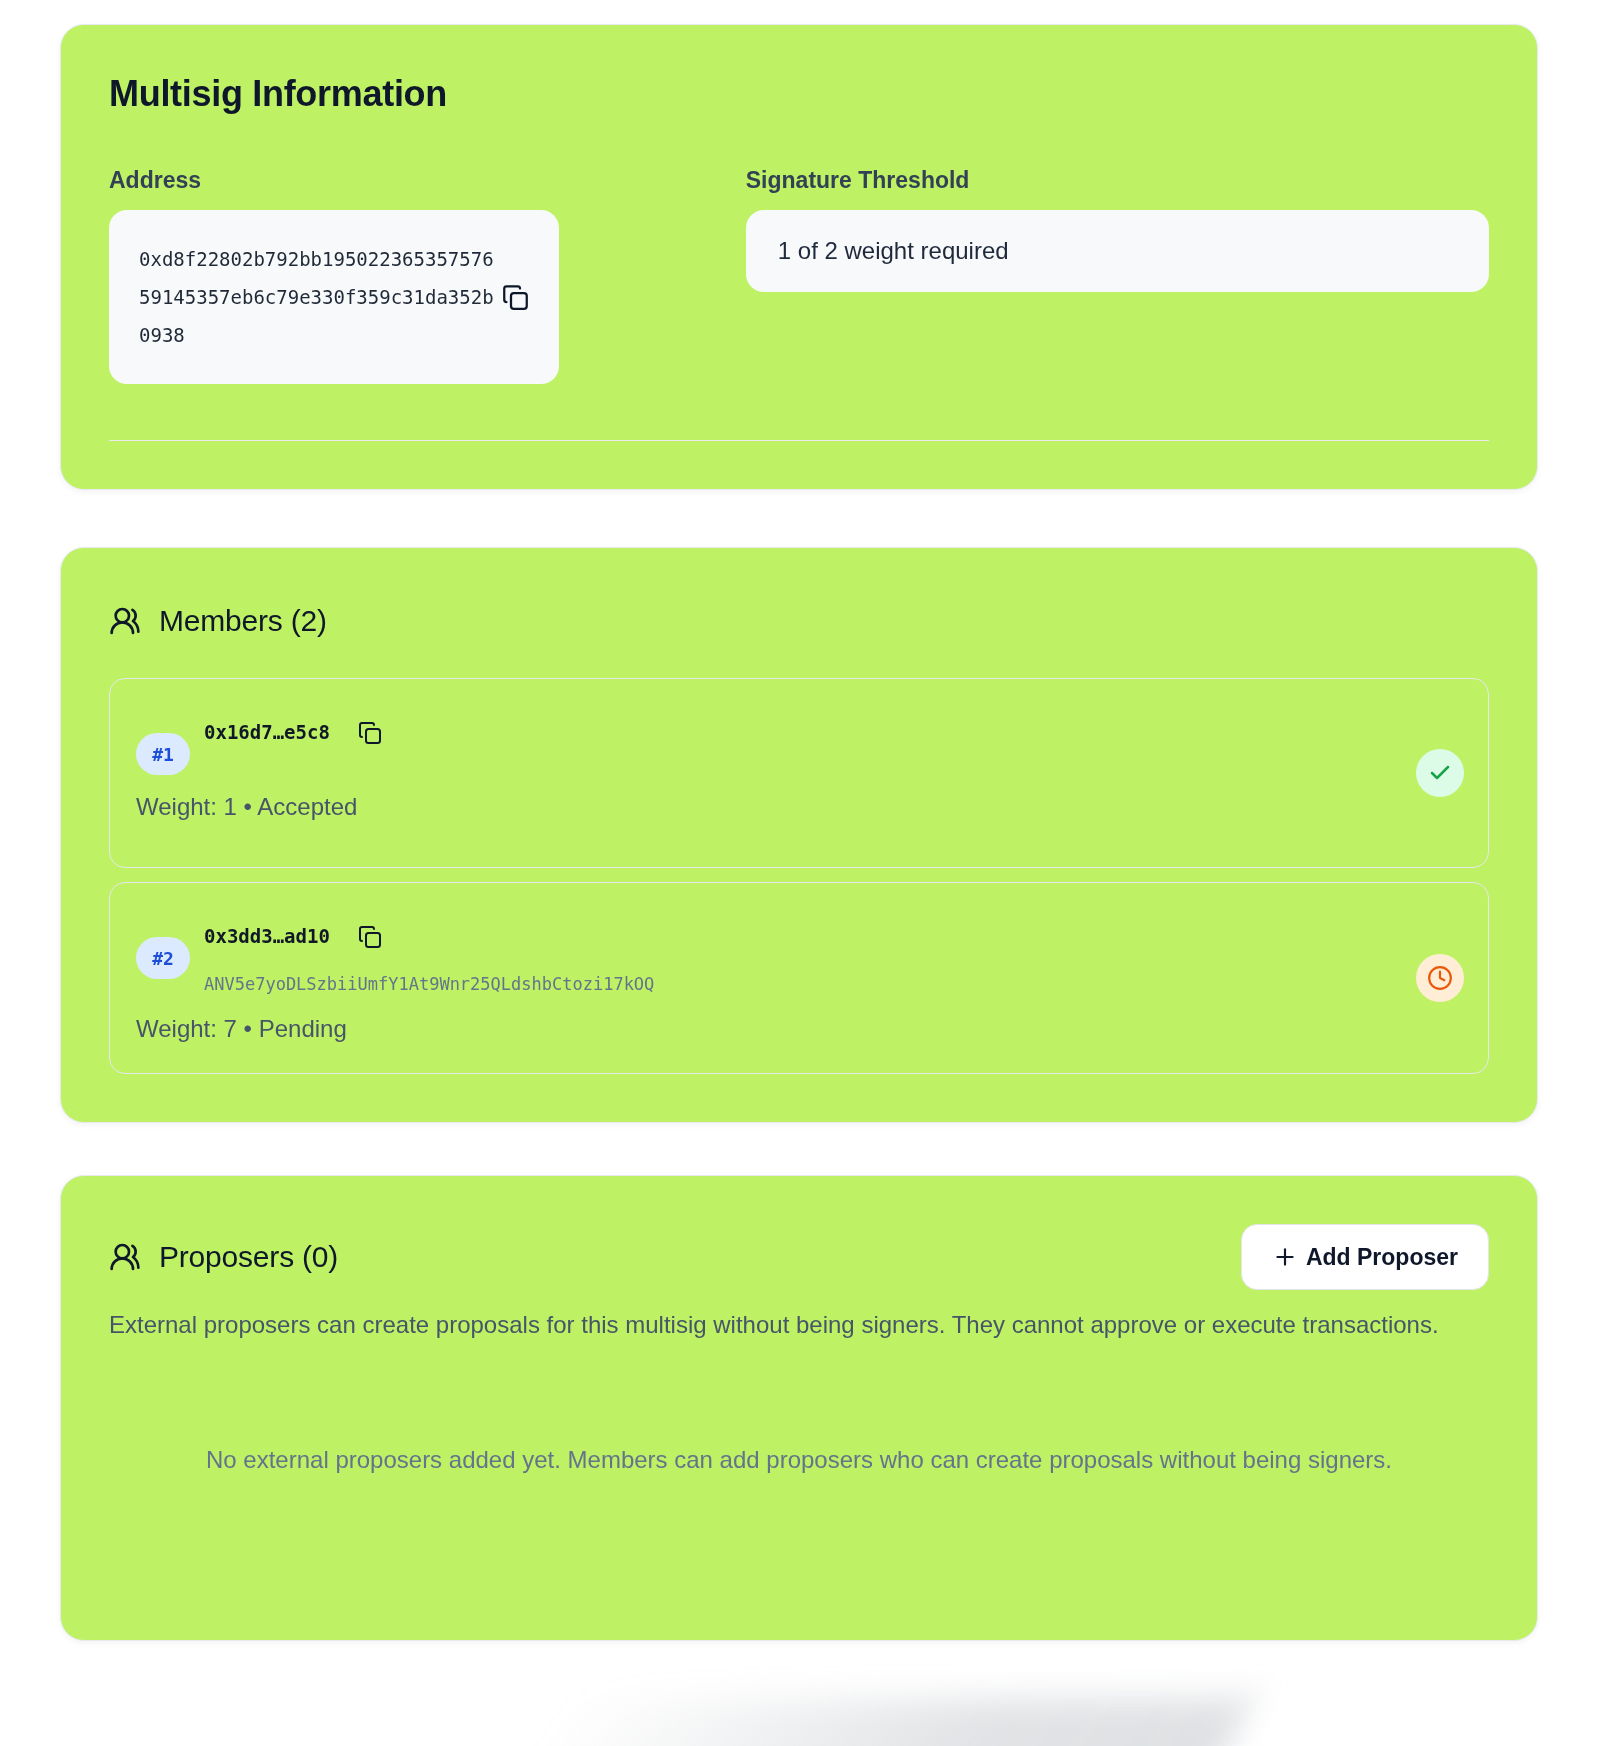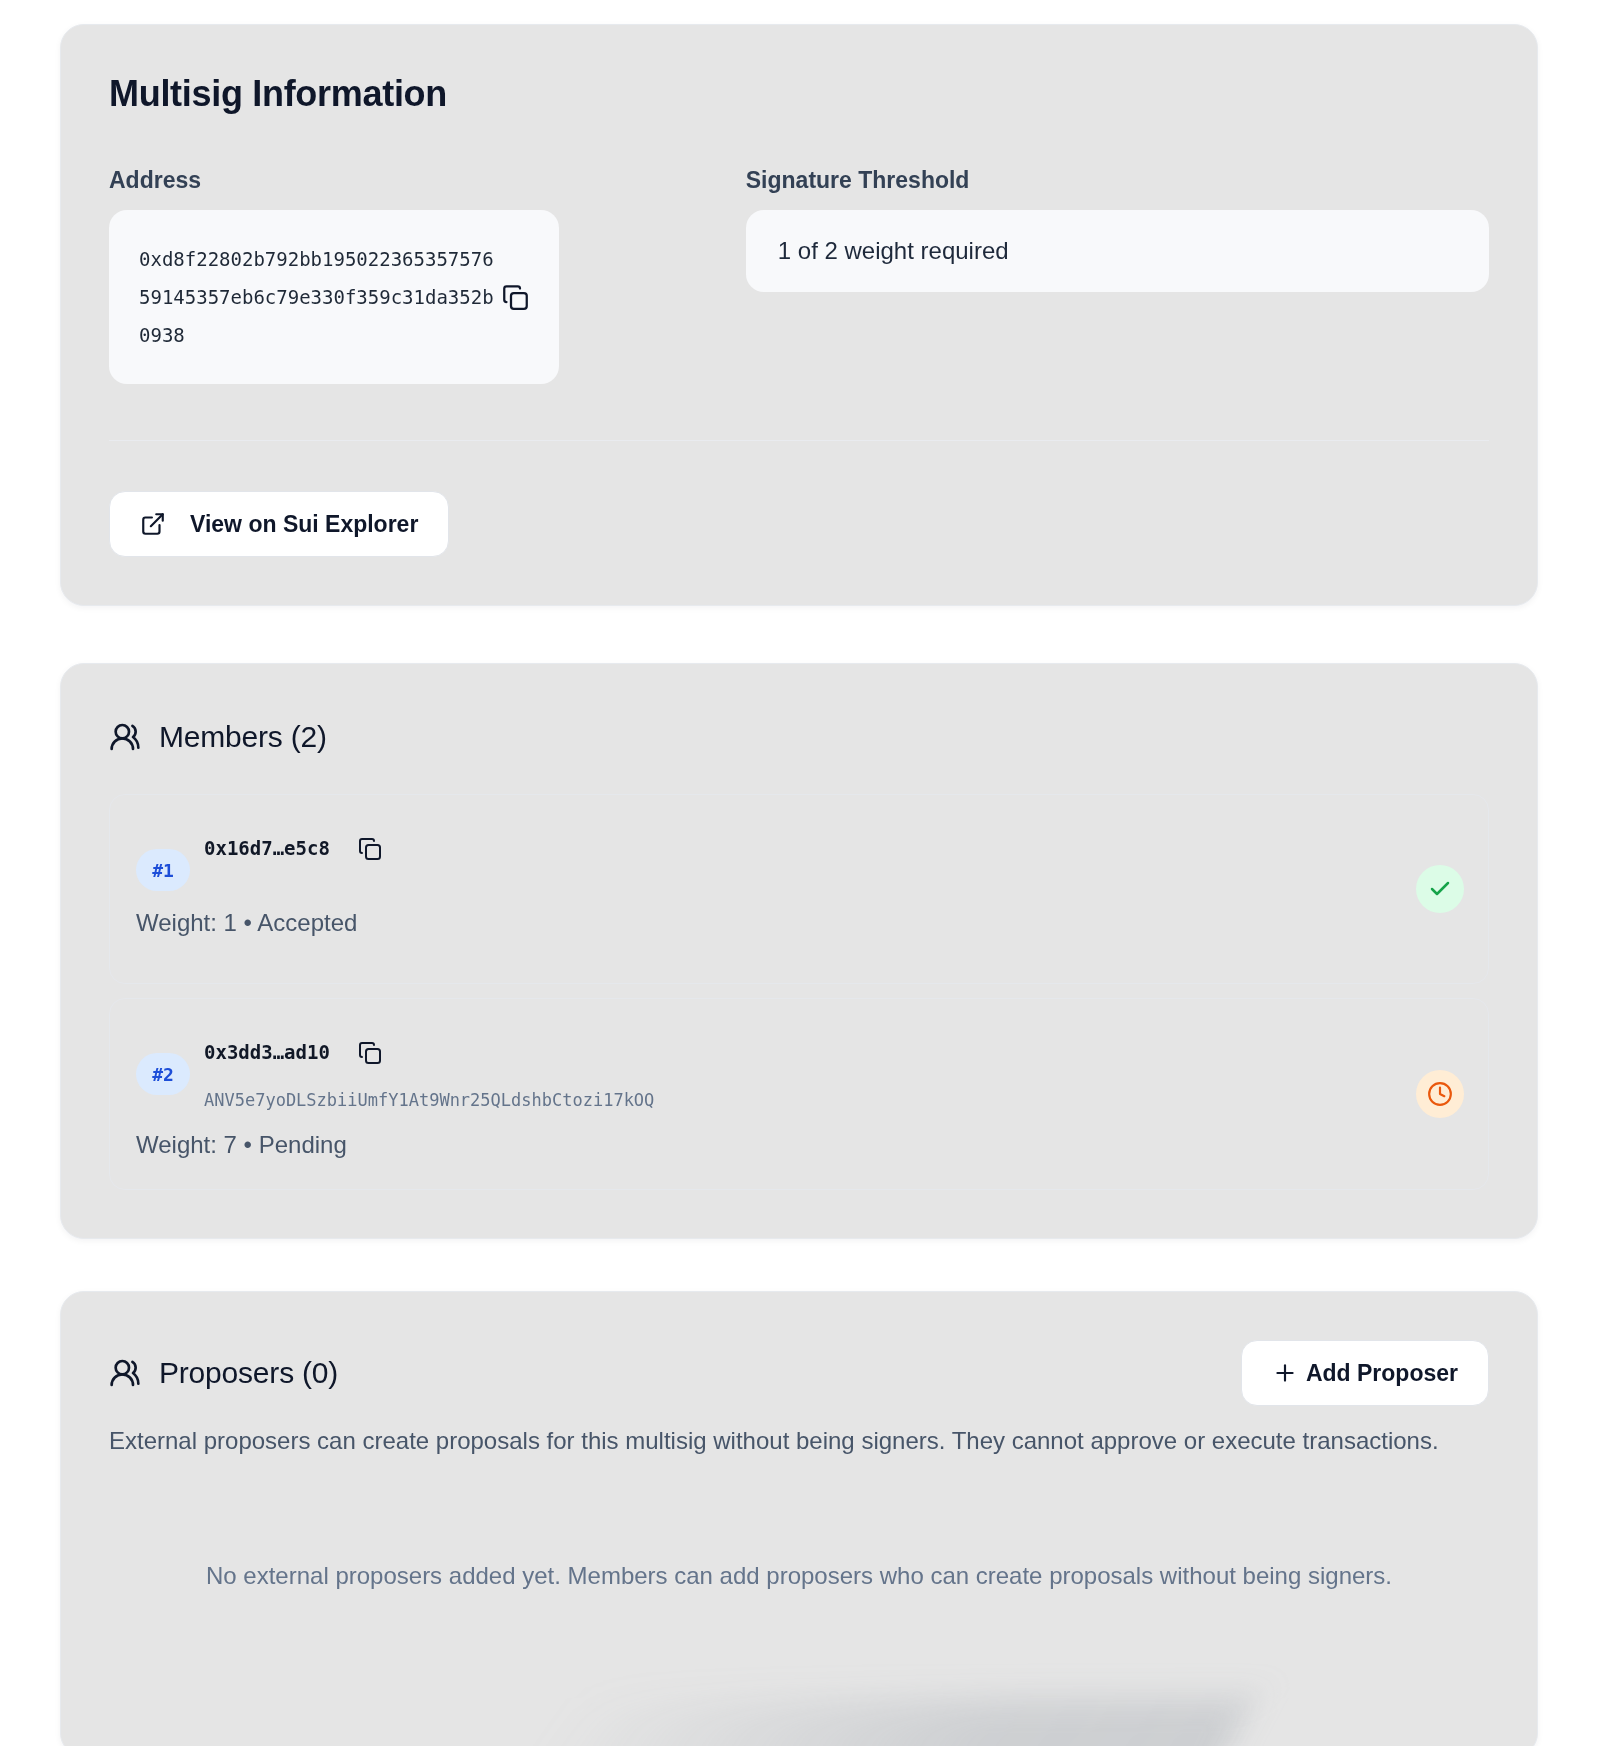--- a/index.html
+++ b/index.html
@@ -11,21 +11,21 @@
   }
   *{box-sizing:border-box; margin:0; padding:0;}
   html,body{background:#ffffff;}
   body{
     width:1618px; height:1746px; overflow:hidden; position:relative;
     font-family:"Liberation Sans", sans-serif; color:var(--text-primary);
   }
   .page{ padding:24px 80px 0 60px; }
 
   .card{
-    background:#e5e5e5; border:1.5px solid var(--border); border-radius:24px;
+    background:#bef264; border:1.5px solid var(--border); border-radius:24px;
     box-shadow:0 2px 6px rgba(15,23,42,.05);
   }
   .card-multisig{ padding:48px; }
   .card-title{ font-size:36px; font-weight:700; letter-spacing:-.3px; margin-bottom:52px; color:var(--text-primary); }
 
   .info-grid{ display:grid; grid-template-columns:595fr 746fr; gap:44px; align-items:start; }
   .field-label{ font-size:23px; font-weight:700; color:#334155; margin-bottom:16px; }
   .value-box{
     background:var(--box-bg); border-radius:18px; padding:30px 32px;
     font-size:24px; color:#1e293b;
@@ -124,30 +124,20 @@
       <div>
         <div class="field-label">Signature Threshold</div>
         <div class="value-box threshold-box">
           <span>1 of 2 weight required</span>
         </div>
       </div>
     </div>
 
     <hr class="divider">
 
-    <button class="outline-btn explorer-btn">
-      <span>
-        <svg width="26" height="26" viewBox="0 0 24 24" fill="none" stroke="#0f172a" stroke-width="2" stroke-linecap="round" stroke-linejoin="round">
-          <path d="M15 3h6v6"></path>
-            <path d="M10 14 21 3"></path>
-          <path d="M18 13v6a2 2 0 0 1-2 2H5a2 2 0 0 1-2-2V8a2 2 0 0 1 2-2h6"></path>
-        </svg>
-      </span>
-      <span>View on Sui Explorer</span>
-    </button>
   </section>
 
   <section class="card card-members">
     <div class="section-header">
       <span>
         <svg width="32" height="32" viewBox="0 0 24 24" fill="none" stroke="#0f172a" stroke-width="2" stroke-linecap="round" stroke-linejoin="round">
           <path d="M18 21a8 8 0 0 0-16 0"></path>
           <circle cx="10" cy="8" r="5"></circle>
           <path d="M22 20c0-3.37-2-6.5-4-8a5 5 0 0 0-.45-8.3"></path>
         </svg>

